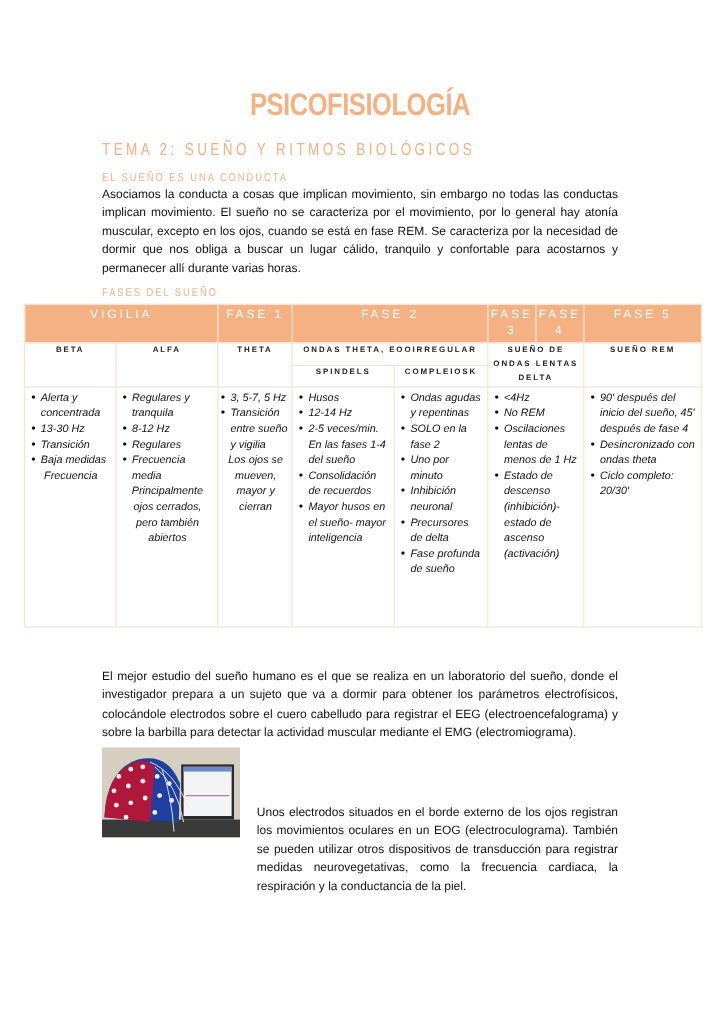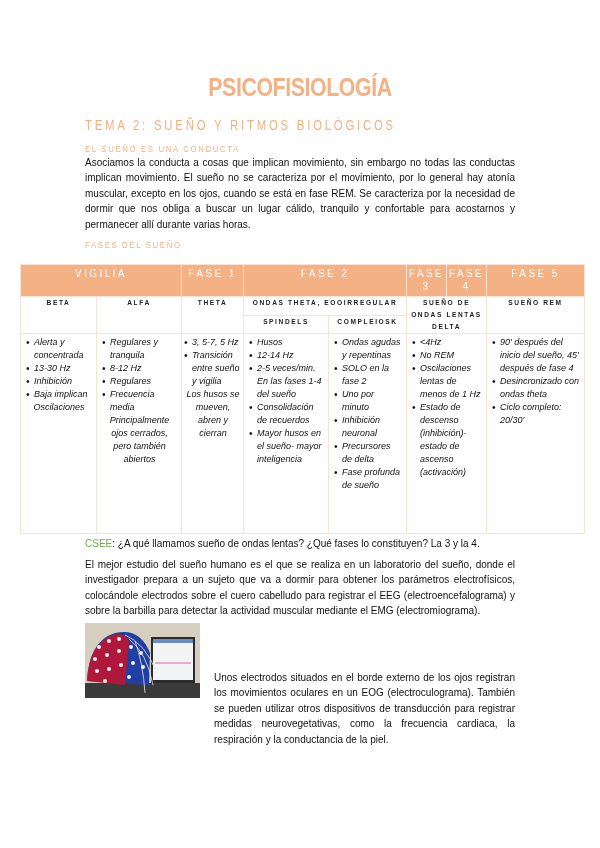--- a/index.html
+++ b/index.html
@@ -4,21 +4,21 @@
 <style>
   html, body { margin: 0; padding: 0; background: #ffffff; }
   body { width: 600px; height: 848px; position: relative; overflow: hidden; font-family: "Liberation Sans", sans-serif; color: #111; }
   .page { position: absolute; left: 0; top: 0; width: 600px; height: 844px; }
 
   .main-title { position: absolute; left: 0; width: 600px; top: 72px; text-align: center; font-family: "Liberation Sans", sans-serif; font-weight: bold; font-size: 26px; color: #f4b183; letter-spacing: -0.5px; transform: scaleX(0.82); transform-origin: center; }
   .subtitle { position: absolute; left: 85px; top: 117px; font-size: 14.5px; color: #f4b183; letter-spacing: 3.6px; font-family: "Liberation Sans", sans-serif; transform: scaleX(0.78); transform-origin: left; white-space: nowrap; }
   .section-h { position: absolute; left: 85px; font-size: 9.5px; color: #f4b183; letter-spacing: 2px; white-space: nowrap; transform: scaleX(0.82); transform-origin: left; }
   .para { position: absolute; left: 85px; width: 430px; font-size: 10px; line-height: 15.4px; text-align: justify; color: #111; }
 
-  table.phases { position: absolute; left: 20px; top: 264px; width: 564px; border-collapse: collapse; table-layout: fixed; }
+  table.phases { position: absolute; left: 20px; top: 253px; width: 564px; border-collapse: collapse; table-layout: fixed; }
   table.phases td { border: 1.2px solid #fbe2d3; padding: 0; vertical-align: top; }
   .hdr { background: #f4b183; color: #fff; font-size: 10px; letter-spacing: 2.4px; text-align: center; height: 29px; line-height: 13px; padding-top: 2px !important; }
   .sub { font-size: 6.6px; letter-spacing: 1.6px; text-align: center; color: #222; font-weight: bold; height: 12px; line-height: 11px; }
   .sub-tall { height: 24px; }
   .body-cell { font-size: 9px; line-height: 13px; padding: 2px 3px 8px 4px !important; color: #111; }
   ul.bl { margin: 0; padding: 0 0 0 9px; list-style: none; }
   ul.bl li { position: relative; }
   ul.bl li.b::before { content: "•"; position: absolute; left: -8px; top: 0; font-size: 10px; }
   .ctr { text-align: center; margin-left: -6px; }
 
@@ -68,40 +68,40 @@
     </tr>
     <tr>
       <td class="sub">SPINDELS</td>
       <td class="sub">COMPLEIOSK</td>
     </tr>
     <tr style="height:200px;font-style:italic;">
       <td class="body-cell">
         <ul class="bl">
           <li class="b">Alerta y concentrada</li>
           <li class="b">13-30 Hz</li>
-          <li class="b">Inhibición</li>
-          <li class="b">Baja implican</li>
+          <li class="b">Transición</li>
+          <li class="b">Baja medidas</li>
         </ul>
-        <div class="ctr" style="margin-left:0;">Oscilaciones</div>
+        <div class="ctr" style="margin-left:0;">Frecuencia</div>
       </td>
       <td class="body-cell">
         <ul class="bl">
           <li class="b">Regulares y tranquila</li>
           <li class="b">8-12 Hz</li>
           <li class="b">Regulares</li>
           <li class="b">Frecuencia media</li>
         </ul>
         <div class="ctr" style="margin-left:0;">Principalmente ojos cerrados, pero también abiertos</div>
       </td>
       <td class="body-cell">
         <ul class="bl" style="padding-left:6px;">
           <li class="b">3, 5-7, 5 Hz</li>
           <li class="b">Transición entre sueño y vigilia</li>
         </ul>
-        <div class="ctr" style="margin-left:0;">Los husos se mueven, abren y cierran</div>
+        <div class="ctr" style="margin-left:0;">Los ojos se mueven, mayor y cierran</div>
       </td>
       <td class="body-cell">
         <ul class="bl">
           <li class="b">Husos</li>
           <li class="b">12-14 Hz</li>
           <li class="b">2-5 veces/min. En las fases 1-4 del sueño</li>
           <li class="b">Consolidación de recuerdos</li>
           <li class="b">Mayor husos en el sueño- mayor inteligencia</li>
         </ul>
       </td>
@@ -127,21 +127,20 @@
         <ul class="bl">
           <li class="b">90' después del inicio del sueño, 45' después de fase 4</li>
           <li class="b">Desincronizado con ondas theta</li>
           <li class="b">Ciclo completo: 20/30'</li>
         </ul>
       </td>
     </tr>
   </tbody>
     </table>
 
-  <div class="para" style="top:536px;"><span class="csee">CSEE</span><span>: ¿A qué llamamos sueño de ondas lentas? ¿Qué fases lo constituyen? La 3 y la 4.</span></div>
 
   <div class="para" style="top:557px;">El mejor estudio del sueño humano es el que se realiza en un laboratorio del sueño, donde el investigador prepara a un sujeto que va a dormir para obtener los parámetros electrofísicos, colocándole electrodos sobre el cuero cabelludo para registrar el EEG (electroencefalograma) y sobre la barbilla para detectar la actividad muscular mediante el EMG (electromiograma).</div>
 
   <div class="photo">
     <svg width="115" height="75" viewBox="0 0 115 75">
       <rect x="0" y="0" width="115" height="75" fill="#d6cfbf"></rect>
       <rect x="66" y="14" width="44" height="46" fill="#2b2b2b"></rect>
       <rect x="68" y="16" width="40" height="41" fill="#f2f4f6"></rect>
       <rect x="68" y="16" width="40" height="4" fill="#6b8cc9"></rect>
       <line x1="70" y1="40" x2="106" y2="40" stroke="#d86aa0" stroke-width="1"></line>

